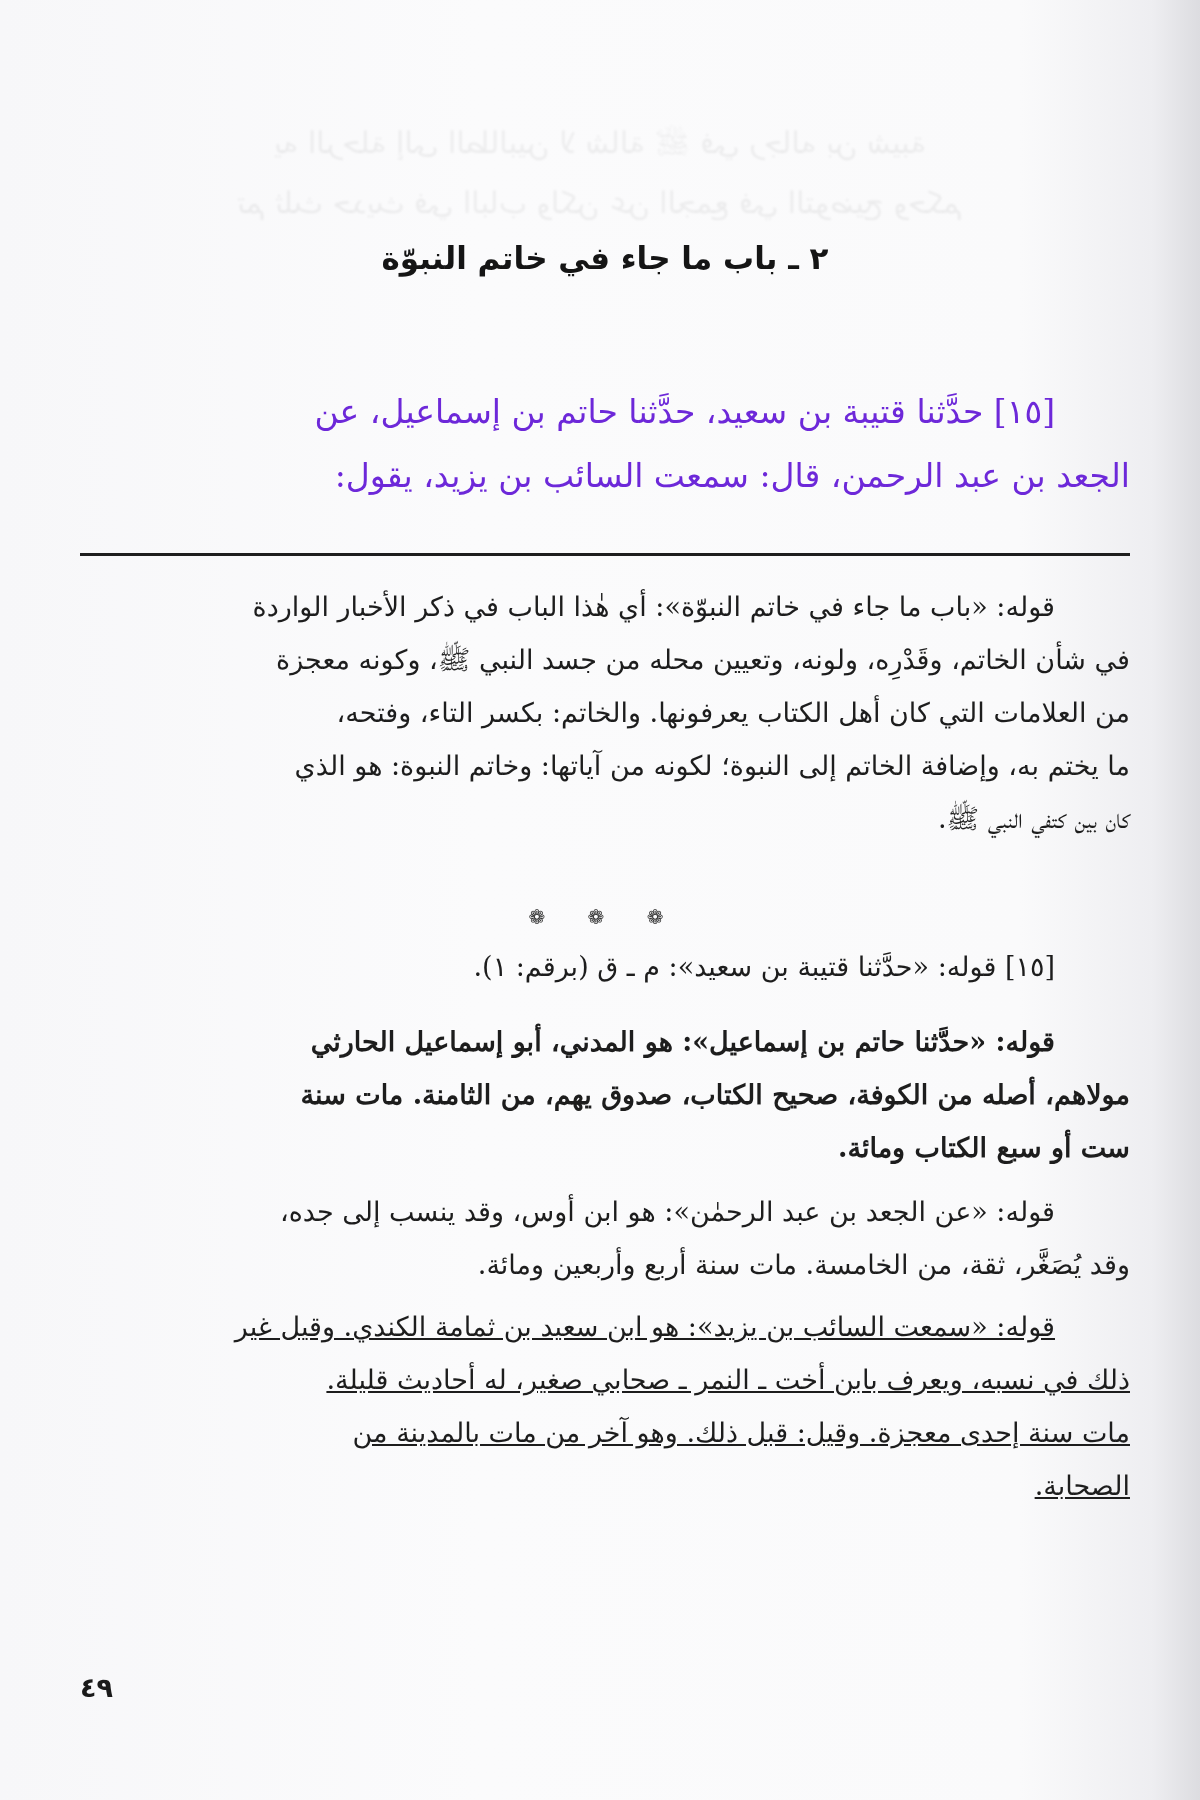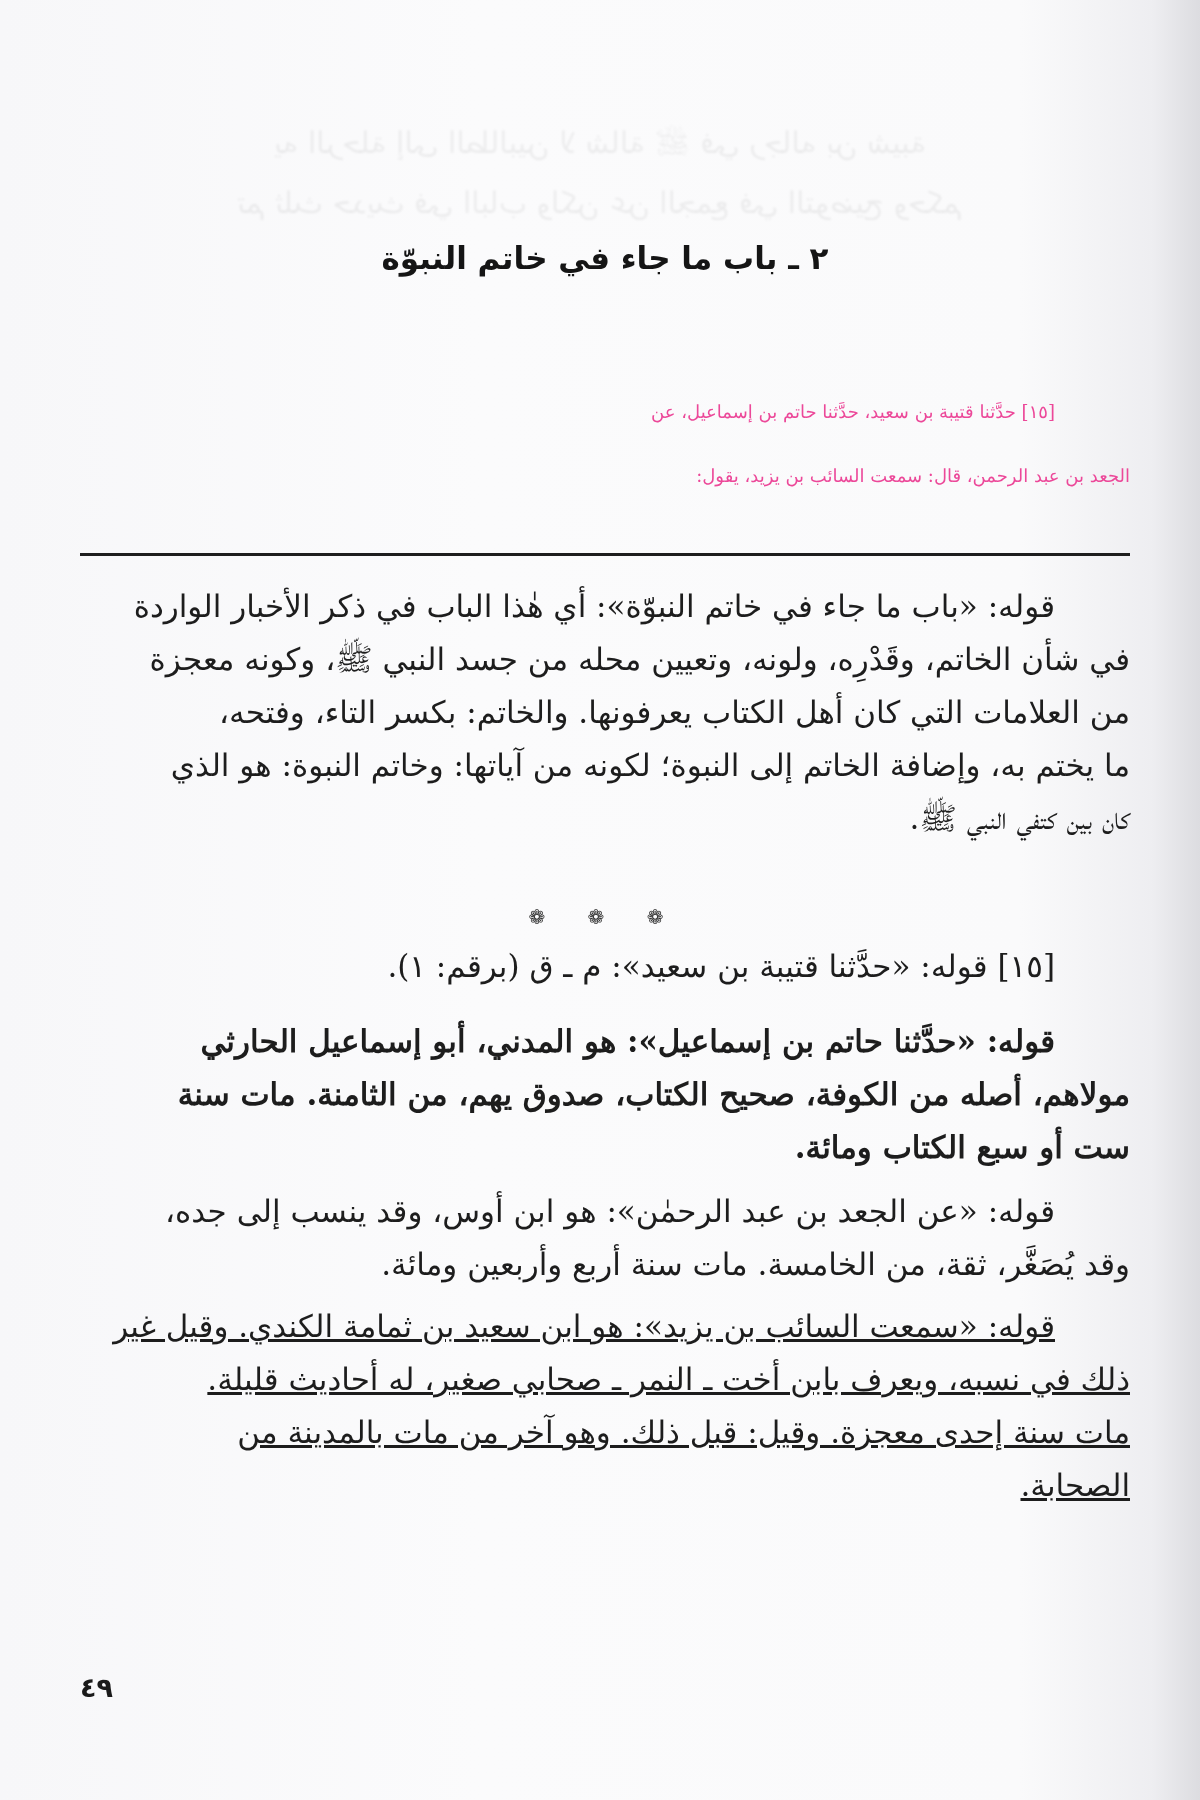--- a/index.html
+++ b/index.html
@@ -45,41 +45,41 @@
       font-family: "DejaVu Sans", sans-serif;
       font-weight: bold;
       font-size: 31px;
       color: #151515;
     }
     .hadith {
       position: absolute;
       top: 380px;
       right: 0;
       width: 1050px;
-      font-size: 18px;
+      font-size: 33px;
       line-height: 64px;
       text-align: justify;
       text-align-last: right;
-      color: #ec4899;
+      color: #6d28d9;
     }
     .hadith .line { display: block; white-space: nowrap; }
     .hadith .line.first { padding-right: 75px; }
     .separator {
       position: absolute;
       top: 553px;
       left: 0;
       width: 1050px;
       height: 3px;
       background: #1e1e1e;
     }
     .commentary {
       position: absolute;
       right: 0;
       width: 1050px;
-      font-size: 31px;
+      font-size: 27px;
       line-height: 53px;
       color: #1d1d1d;
     }
     .commentary .line { display: block; white-space: nowrap; }
     .commentary .line.indent { padding-right: 75px; }
     .stars {
       position: absolute;
       top: 905px;
       left: 0;
       width: 1050px;

